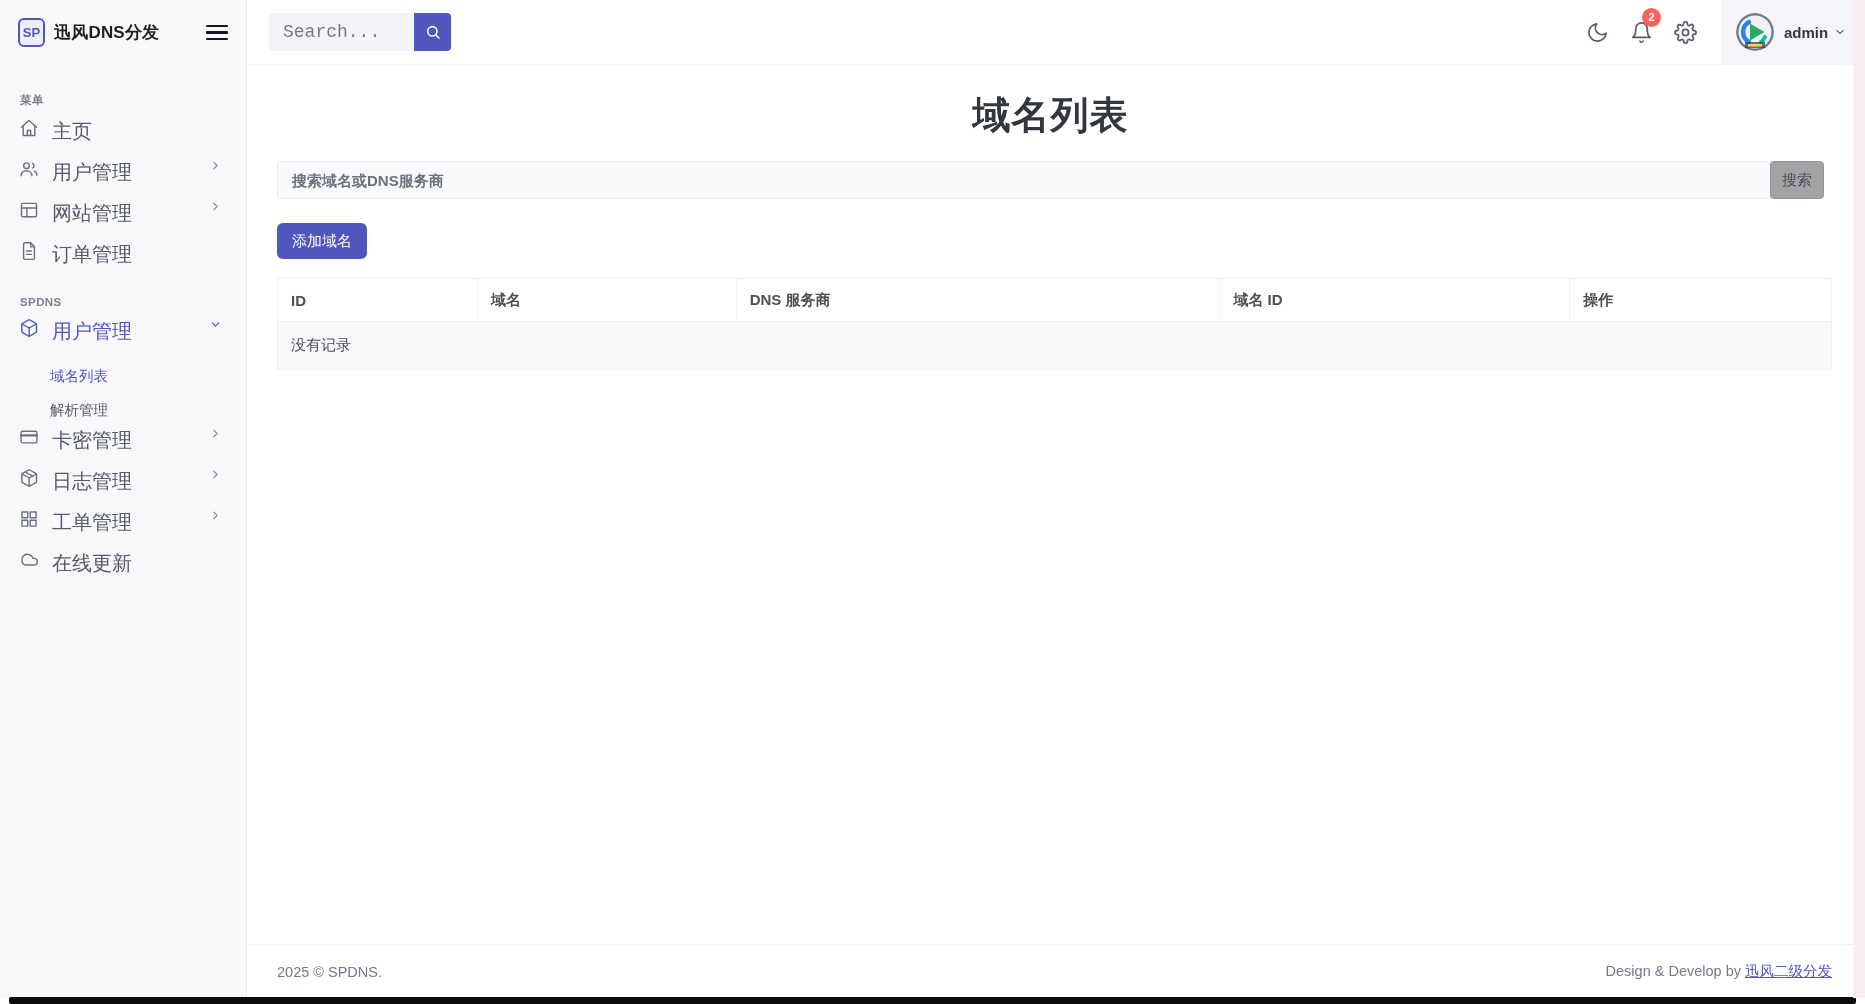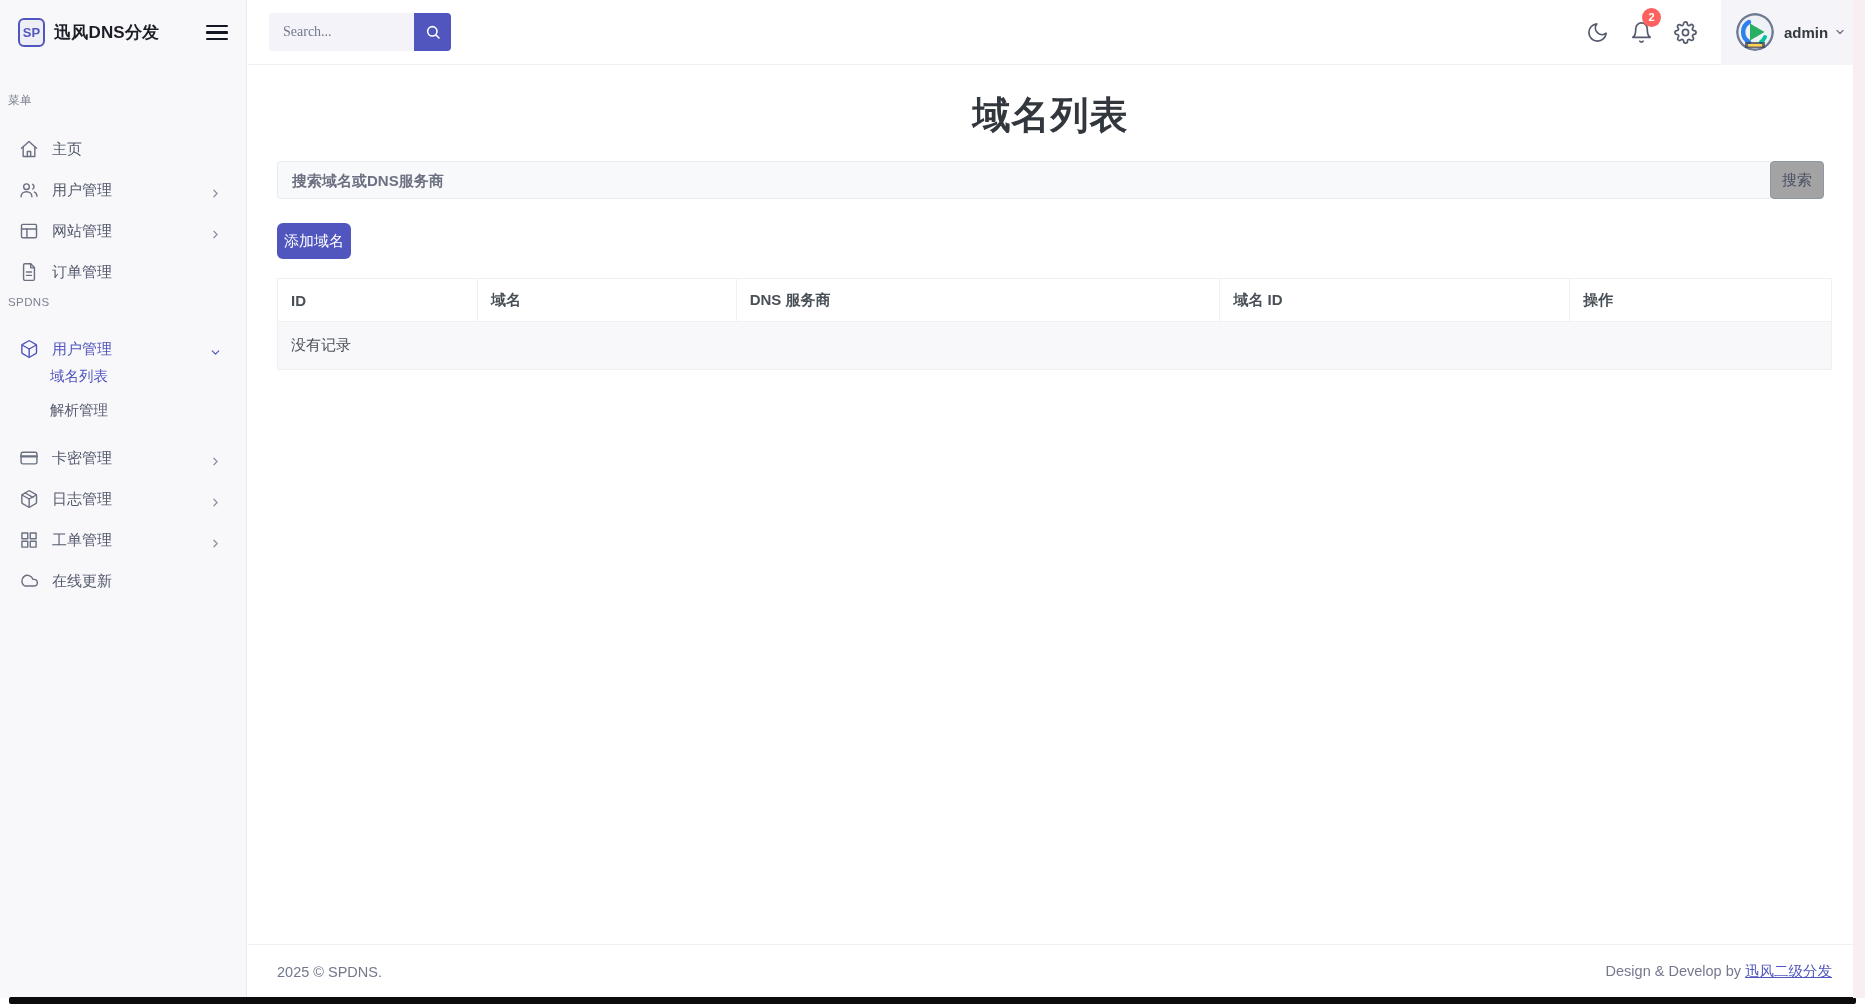--- a/index.html
+++ b/index.html
@@ -18,44 +18,44 @@
     width:27px; height:29px; border:2px solid #5156be; border-radius:6px;
     color:#5156be; font-weight:700; font-size:13px;
     display:flex; align-items:center; justify-content:center; background:rgba(81,86,190,.06);
   }
   .brand-title { font-size:17px; font-weight:700; color:#1b1e24; margin-left:9px; letter-spacing:.2px; }
   .hamburger { margin-left:auto; width:24px; height:24px; display:flex; flex-direction:column; justify-content:center; gap:4px; cursor:pointer; background:none; border:none; }
   .hamburger span { display:block; height:2.6px; background:#141722; border-radius:1px; }
   .hamburger span:nth-child(1){width:22px;} .hamburger span:nth-child(2){width:22px;} .hamburger span:nth-child(3){width:22px;}
   .side-scroll { padding-top:14px; }
   .side-section-label {
-    padding:0 8px; font-size:11.5px; font-weight:400; color:#7b8190;
+    padding:0 20px; font-size:11.5px; font-weight:700; color:#7b8190;
     letter-spacing:.4px; margin:14px 0 10px;
   }
   .side-item {
-    height:41px; display:flex; align-items:flex-end; padding:0 24px 0 19px;
-    cursor:pointer; color:#545a6d; font-size:15px;
+    height:41px; display:flex; align-items:flex-start; padding:0 24px 0 19px;
+    cursor:pointer; color:#545a6d; font-size:20px;
   }
   .side-item .side-icon { width:20px; height:20px; margin-right:13px; display:flex; align-items:center; color:#6b7080; }
   .side-item .chev { margin-left:auto; display:flex; color:#8a8fa0; }
   .side-item.active, .side-item.active .side-icon, .side-item.active .chev { color:#5156be; }
   .side-sub { height:34px; display:flex; align-items:center; padding-left:50px; font-size:14.5px; color:#545a6d; cursor:pointer; }
   .side-sub.active { color:#5156be; }
   svg.ic { display:block; }
   
   .topbar {
     position:absolute; left:248px; top:0; width:1605px; height:65px;
     background:#fff; border-bottom:1px solid #eff0f2;
     display:flex; align-items:center;
   }
   .topbar-search { display:flex; align-items:center; margin-left:21px; }
   .topbar-search input {
     width:145px; height:38px; background:#f3f3f9; border:none; outline:none;
-    border-radius:4px 0 0 4px; padding:0 14px; font-size:14px; color:#000000;
-    font-family:Liberation Serif, serif;
+    border-radius:4px 0 0 4px; padding:0 14px; font-size:18px; color:#000000;
+    font-family:Liberation Mono, monospace;
   }
   .topbar-search input::placeholder { color:#74788d; }
   .topbar-search .search-btn {
     width:37px; height:38px; background:#5156be; border:none; border-radius:0 4px 4px 0;
     display:flex; align-items:center; justify-content:center; cursor:pointer; color:#fff;
   }
   .topbar-right { margin-left:auto; display:flex; align-items:center; height:100%; }
   .icon-btn {
     background:none; border:none; width:44px; height:65px; display:flex; align-items:center;
     justify-content:center; cursor:pointer; color:#555b6d; position:relative;
@@ -82,21 +82,21 @@
     font-family:"Liberation Sans","DejaVu Sans",sans-serif;
     font-weight:bold;
   }
   .filter-input::placeholder { color:#6c7080; }
   .filter-btn {
     width:54px; height:38px; background:#a3a3a3; border:1px solid #8f96a8; border-radius:4px;
     margin-left:-1px; font-size:15px; color:#4a5164; cursor:pointer;
     font-family:"Liberation Sans","DejaVu Sans",sans-serif;
   }
   .add-btn {
-    margin:24px 0 0 29px; height:36px; padding:0 7px; background:#5156be; color:#fff;
+    margin:24px 0 0 29px; height:36px; padding:0 15px; background:#5156be; color:#fff;
     border:none; border-radius:6px; font-size:15px; cursor:pointer;
     font-family:"Liberation Sans","DejaVu Sans",sans-serif;
   }
   .domain-table { margin:19px 29px 0; width:1555px; border-collapse:collapse; }
   .domain-table th {
     border:1px solid #eff0f2; text-align:left; padding:3px 13px; font-size:15px;
     font-weight:700; color:#495057; background:#fff; height:43px;
   }
   .domain-table td.empty-cell {
     background:#f8f8fb; border:1px solid #eff0f2; border-top:none;

